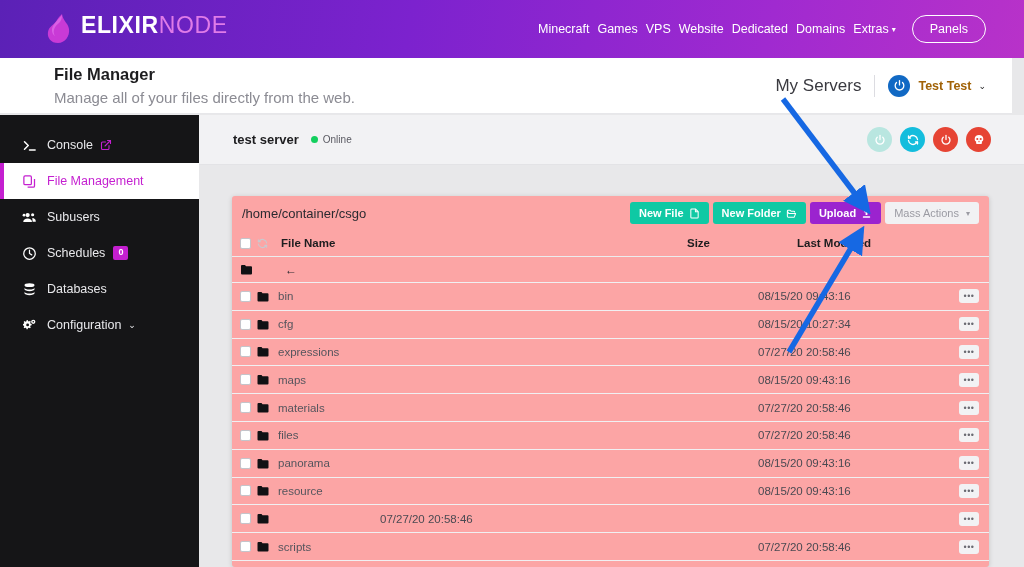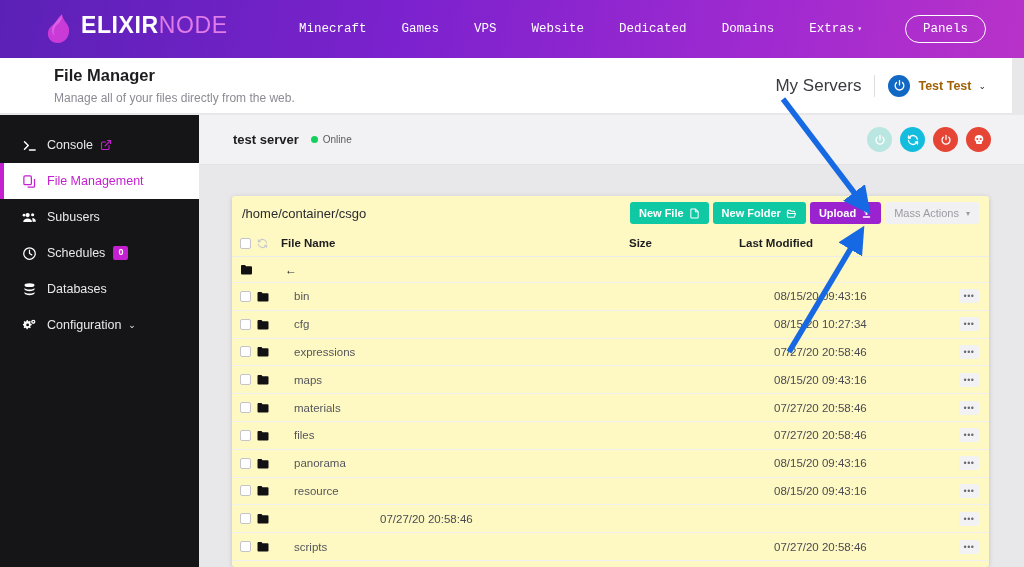--- a/index.html
+++ b/index.html
@@ -16,37 +16,37 @@
     position: absolute; left: 0; top: 0; width: 1024px; height: 58px;
     background: linear-gradient(100deg, #5b21b6 0%, #7c22ce 40%, #a02ad0 75%, #b832c9 100%);
     display: flex; align-items: center;
   }
   .brand { display: flex; margin-left: 46px; }
   .brand-mark { width: 26px; height: 30px; margin-right: 9px; flex: none; }
   .brand-text { font-size: 23px; font-weight: bold; letter-spacing: .6px; line-height: 1; }
   .brand-elixir { color: #ffffff; }
   .brand-node { color: #e07be8; font-weight: 300; }
 
-  .navlinks { margin-left: auto; margin-right: 38px; display: flex; align-items: center; gap: 35px; font-family: Liberation Mono, monospace; }
+  .navlinks { margin-left: auto; margin-right: 38px; display: flex; align-items: center; gap: 8px; }
   .navlink { color: #ffffff; font-size: 12.5px; text-decoration: none; white-space: nowrap; }
   .navlink .caret { font-size: 8px; margin-left: 3px; display: inline-block; vertical-align: middle;}
   .panels-btn {
     border: 1.4px solid #ffffff; border-radius: 16px; color: #fff;
     font-size: 12.5px; padding: 6px 17px; margin-left: 8px; white-space: nowrap;
   }
 
   
   .subheader {
     position: absolute; left: 0; top: 58px; width: 1012px; height: 56px;
     background: #ffffff; border-bottom: 1px solid #e7e7ea;
     display: flex; align-items: center;
   }
   .ph-wrap { margin-left: 54px; }
   .ph-title { font-size: 16.5px; font-weight: bold; color: #1d1d1f; line-height: 1.15; }
-  .ph-sub { font-size: 12px; color: #8b8b93; margin-top: 6px; }
+  .ph-sub { font-size: 15px; color: #8b8b93; margin-top: 6px; }
   .user-area { margin-left: auto; margin-right: 26px; display: flex; align-items: center; }
   .myservers { font-size: 17px; color: #3a3a40; }
   .vdiv { width: 1px; height: 22px; background: #dcdce1; margin: 0 13px; }
   .ubadge {
     width: 22px; height: 22px; border-radius: 50%; background: #1169c4;
     display: flex; align-items: center; justify-content: center; margin-right: 8px;
   }
   .ubadge svg { width: 13px; height: 13px; }
   .uname { font-size: 12.5px; font-weight: bold; color: #a16207; }
   .ucaret { font-size: 9px; color: #1d1d1f; margin-left: 7px; }
@@ -87,21 +87,21 @@
   .circ { width: 25px; height: 25px; border-radius: 50%; display: flex; align-items: center; justify-content: center; }
   .circ svg { width: 12px; height: 12px; }
   .c-start { background: #b9e6e0; color: #ffffff; }
   .c-restart { background: #14bddd; color: #ffffff; }
   .c-stop { background: #e64434; color: #ffffff; }
   .c-kill { background: #e64434; color: #ffffff; }
 
   
   .panel {
     position: absolute; left: 232px; top: 196px; width: 757px; min-height: 371px;
-    background: #fef9c3; border-radius: 3px;
+    background: #fca5a5; border-radius: 3px;
     box-shadow: 0 1px 5px rgba(0,0,0,.16);
   }
   .panel-top { height: 34px; display: flex; align-items: center; padding: 0 10px 0 10px; }
   .path { font-size: 13px; color: #2a2a30; }
   .tbtns { margin-left: auto; display: flex; align-items: center; gap: 4px; }
   .tbtn {
     font-size: 11px; font-weight: bold; color: #ffffff; border-radius: 3px;
     padding: 5px 9px; display: flex; align-items: center; gap: 5px; white-space: nowrap;
   }
   .tbtn svg { width: 11px; height: 11px; }
@@ -113,32 +113,32 @@
   .thead {
     display: flex; align-items: center; height: 27px;
     border-bottom: 1px solid #ececee; padding-left: 8px; font-size: 11.5px; font-weight: bold; color: #1d1d1f;
   }
   .cb {
     width: 11px; height: 11px; border: 1px solid #c4c4ca; border-radius: 2px;
     background: #fff; flex: none;
   }
   .refresh { margin-left: 6px; color: #c9c9cf; display: flex; }
   .refresh svg { width: 11px; height: 11px; }
-  .col-name { margin-left: 13px; width: 348px; }
+  .col-name { margin-left: 13px; width: 406px; }
   .col-size { width: 110px; }
   .col-mod  { width: 150px; }
 
   .frow {
     display: flex; align-items: center; height: 27.8px;
     border-bottom: 1px solid #f0f0f2; padding-left: 8px; font-size: 11.5px; color: #4a4a52;
   }
   .frow.nav { height: 26px; }
   .fico { width: 13px; display: flex; color: #111114; flex: none; }
   .fico svg { width: 12px; height: 11px; }
-  .fname { margin-left: 24px; width: 370px; color: #55555d; }
+  .fname { margin-left: 8px; width: 370px; color: #55555d; }
   .fsize { width: 110px; }
   .fmod  { width: 150px; color: #4a4a52; }
   .dots-wrap { margin-left: auto; margin-right: 10px; }
   .dots {
     background: #f2f2f4; border-radius: 3px; width: 20px; height: 14px;
     display: flex; align-items: center; justify-content: center;
     color: #6a6a72; font-size: 9px; letter-spacing: .5px;
   }
   .row-nav-ico { width: 13px; display: flex; color: #111114; flex: none; }
   .row-nav-ico svg { width: 13px; height: 11px; }

